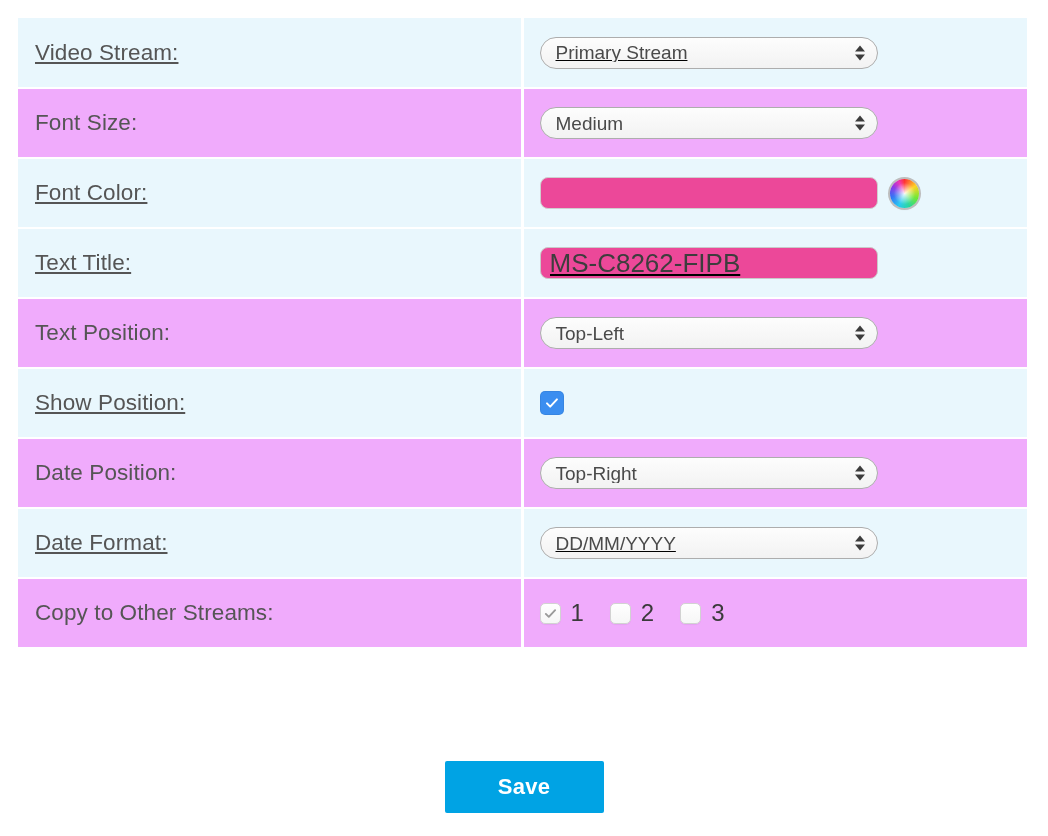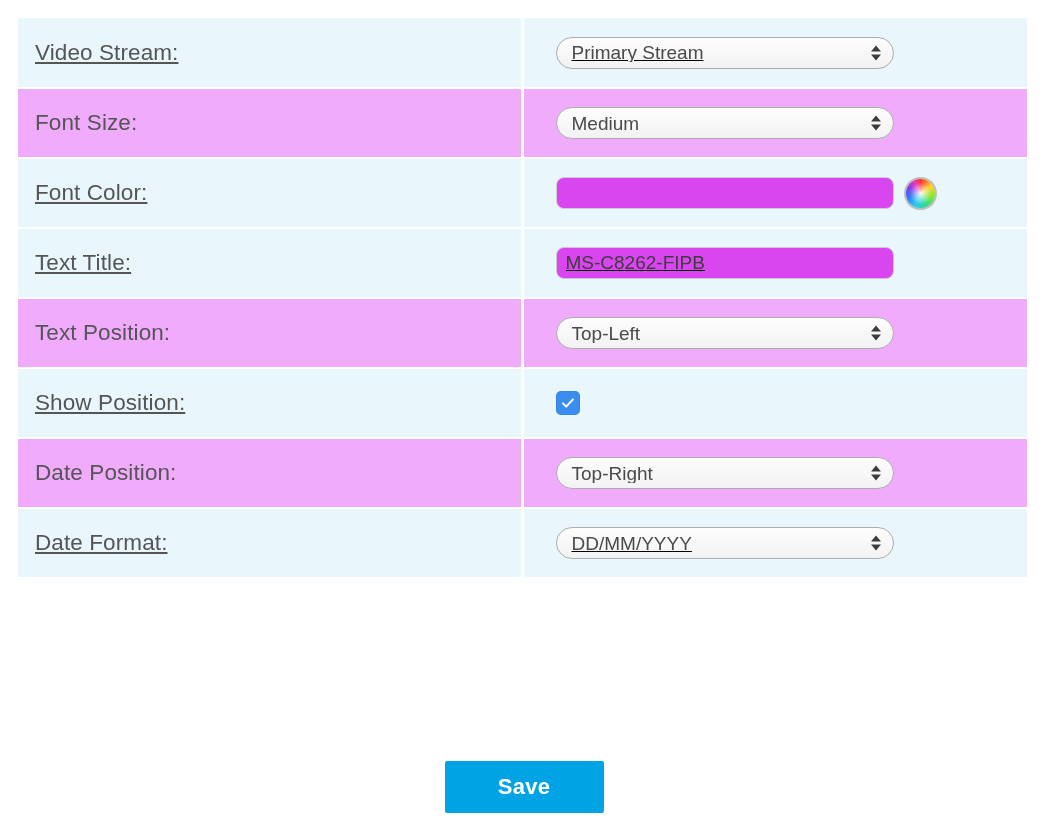--- a/index.html
+++ b/index.html
@@ -49,21 +49,21 @@
     border-right: 3px solid #ffffff;
     border-bottom: 2px solid #ffffff;
     color: #555555;
     font-size: 22.5px;
     font-weight: 400;
     letter-spacing: 0.1px;
   }
 
   td.value-cell {
     width: 505px;
-    padding-left: 32px;
+    padding-left: 16px;
     padding-right: 10px;
     border-bottom: 2px solid #ffffff;
     margin-left: 24px;
   }
 
   .value-inner {
     display: flex;
     align-items: center;
     gap: 12px;
   }
@@ -110,23 +110,23 @@
   .select-box .arr-up   { border-bottom: 6px solid #3c3c3c; }
   .select-box .arr-down { border-top: 6px solid #3c3c3c; }
 
   
   .text-input {
     width: 338px;
     height: 32px;
     box-sizing: border-box;
     border: 1px solid #c9c9c9;
     border-radius: 8px;
-    background: #d946ef;
+    background: #ec4899;
     font-family: "Liberation Sans", sans-serif;
-    font-size: 19px;
+    font-size: 26px;
     color: #3d3d3d;
     padding: 0 9px;
     outline: none;
   }
   .text-input.color-field {
     width: 338px;
     border-color: #cfcfcf;
   }
 
   
@@ -327,20 +327,45 @@
               <div class="select-box">
                 <span class="sel-text">DD/MM/YYYY</span>
                 <span class="sel-arrows">
                   <span class="arr arr-up"></span>
                   <span class="arr arr-down"></span>
                 </span>
               </div>
             </div>
           </td>
         </tr>
+        <tr class="row-even">
+          <td class="label-cell">Copy to Other Streams:</td>
+          <td class="value-cell">
+            <div class="value-inner">
+              <span class="stream-group">
+                <span class="stream-item">
+                  <span class="cb-small disabled">
+                    <svg width="15" height="15" viewBox="0 0 24 24">
+                      <path d="M4.5 12.6 L9.3 17.4 L19.4 6.6" fill="none" stroke="#9a9a9a" stroke-width="3" stroke-linecap="round" stroke-linejoin="round"></path>
+                    </svg>
+                  </span>
+                  <span class="stream-num">1</span>
+                </span>
+                <span class="stream-item">
+                  <span class="cb-small"></span>
+                  <span class="stream-num">2</span>
+                </span>
+                <span class="stream-item">
+                  <span class="cb-small"></span>
+                  <span class="stream-num">3</span>
+                </span>
+              </span>
+            </div>
+          </td>
+        </tr>
       </tbody>
   </table>
 
   <div class="save-wrap">
     <button class="save-button">Save</button>
   </div>
 
 </div>
 
 </body></html>

